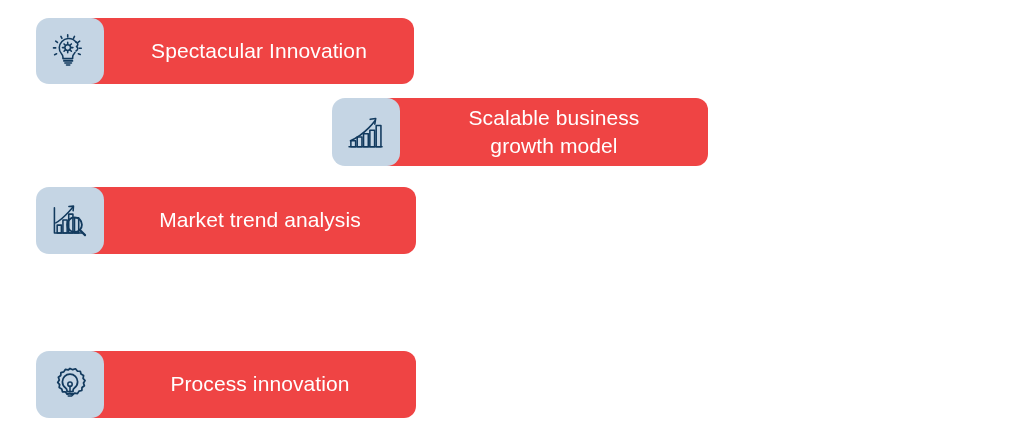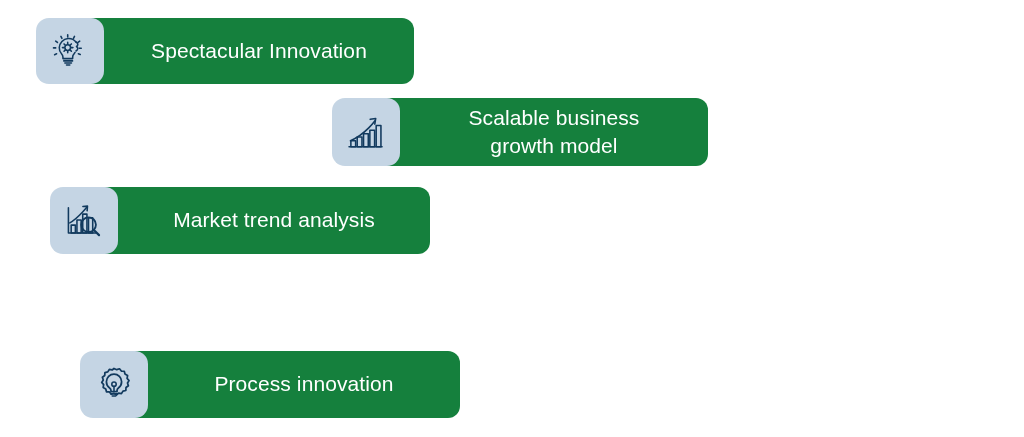--- a/index.html
+++ b/index.html
@@ -25,21 +25,21 @@
     display: flex;
     align-items: center;
   }
 
   
   .bar {
     position: absolute;
     top: 0;
     left: 36px;           
     height: 100%;
-    background: #15803d;
+    background: #ef4444;
     border-radius: 12px;
     display: flex;
     align-items: center;
     box-sizing: border-box;
     justify-content: center;
   }
 
   .bar-label {
     color: #ffffff;
     font-size: 21px;
@@ -131,21 +131,21 @@
 
           <path class="icon-stroke" d="M5.5 40h36"></path>
 
           <path class="icon-stroke" d="M7.0 33.5C13 31 21 25.5 27 19.5c3-3 5.2-5.8 6.6-7.6"></path>
           <path class="icon-stroke" d="M28.6 10.2l6.0-1.0-1.0 6.2"></path>
         </svg>
       </span>
     </div>
   </div>
 
-  <div class="row" style="left:50px; top:187px; width:457px; height:67px;padding-left:48px;">
+  <div class="row" style="left:36px; top:187px; width:457px; height:67px;padding-left:48px;">
     <div class="bar" style="width:344px;">
       <span class="bar-label">Market trend analysis</span>
     </div>
     <div class="icon-tile">
       <span>
         <svg viewBox="0 0 48 48" xmlns="http://www.w3.org/2000/svg">
 
           <path class="icon-stroke" d="M7.0 9.5V37h30"></path>
 
           <rect class="icon-stroke" x="10.0" y="28.5" width="4.6" height="8.5"></rect>
@@ -157,21 +157,21 @@
           <path class="icon-stroke" d="M22.8 8.2l5.0-.4-.4 5.1"></path>
 
           <circle class="icon-stroke" cx="29.0" cy="28.0" r="8.0" style="stroke-width:2"></circle>
           <path class="icon-stroke" d="M34.8 33.8l5.6 5.6" style="stroke-width:2.4"></path>
         </svg>
       </span>
     </div>
   </div>
 
 
-  <div class="row" style="left:36px; top:351px; width:380px; height:67px;margin-left:44px;">
+  <div class="row" style="left:36px; top:351px; width:380px; height:67px;">
     <div class="bar" style="width:344px;">
       <span class="bar-label">Process innovation</span>
     </div>
     <div class="icon-tile">
       <span>
         <svg viewBox="0 0 48 48" xmlns="http://www.w3.org/2000/svg">
 
           <path class="icon-stroke" d="M24 6.0l3.0 1.3 3.0-1.0 2.0 2.5 3.2 .2 .8 3.1 2.8 1.6-.5 3.1 2.1 2.4-1.7 2.7 1.0 3.0-2.6 1.9-.2 3.2-3.1 .7-1.7 2.7-3.1-.6-2.4 2.1-2.6-1.8-3.0 1.0-2.0-2.5-3.2-.2-.8-3.1-2.8-1.6 .5-3.1-2.1-2.4 1.7-2.7-1.0-3.0 2.6-1.9 .2-3.2 3.1-.7 1.7-2.7 3.1 .6z" style="stroke-width:1.9"></path>
 
           <path class="icon-stroke" d="M24 12.2c-4.6 0-8.3 3.7-8.3 8.3 0 2.8 1.4 5.3 3.5 6.8 .9 .7 1.5 1.7 1.5 2.8v1.0h6.6v-1.0c0-1.1 .6-2.1 1.5-2.8 2.1-1.5 3.5-4.0 3.5-6.8 0-4.6-3.7-8.3-8.3-8.3z" style="stroke-width:1.9"></path>

